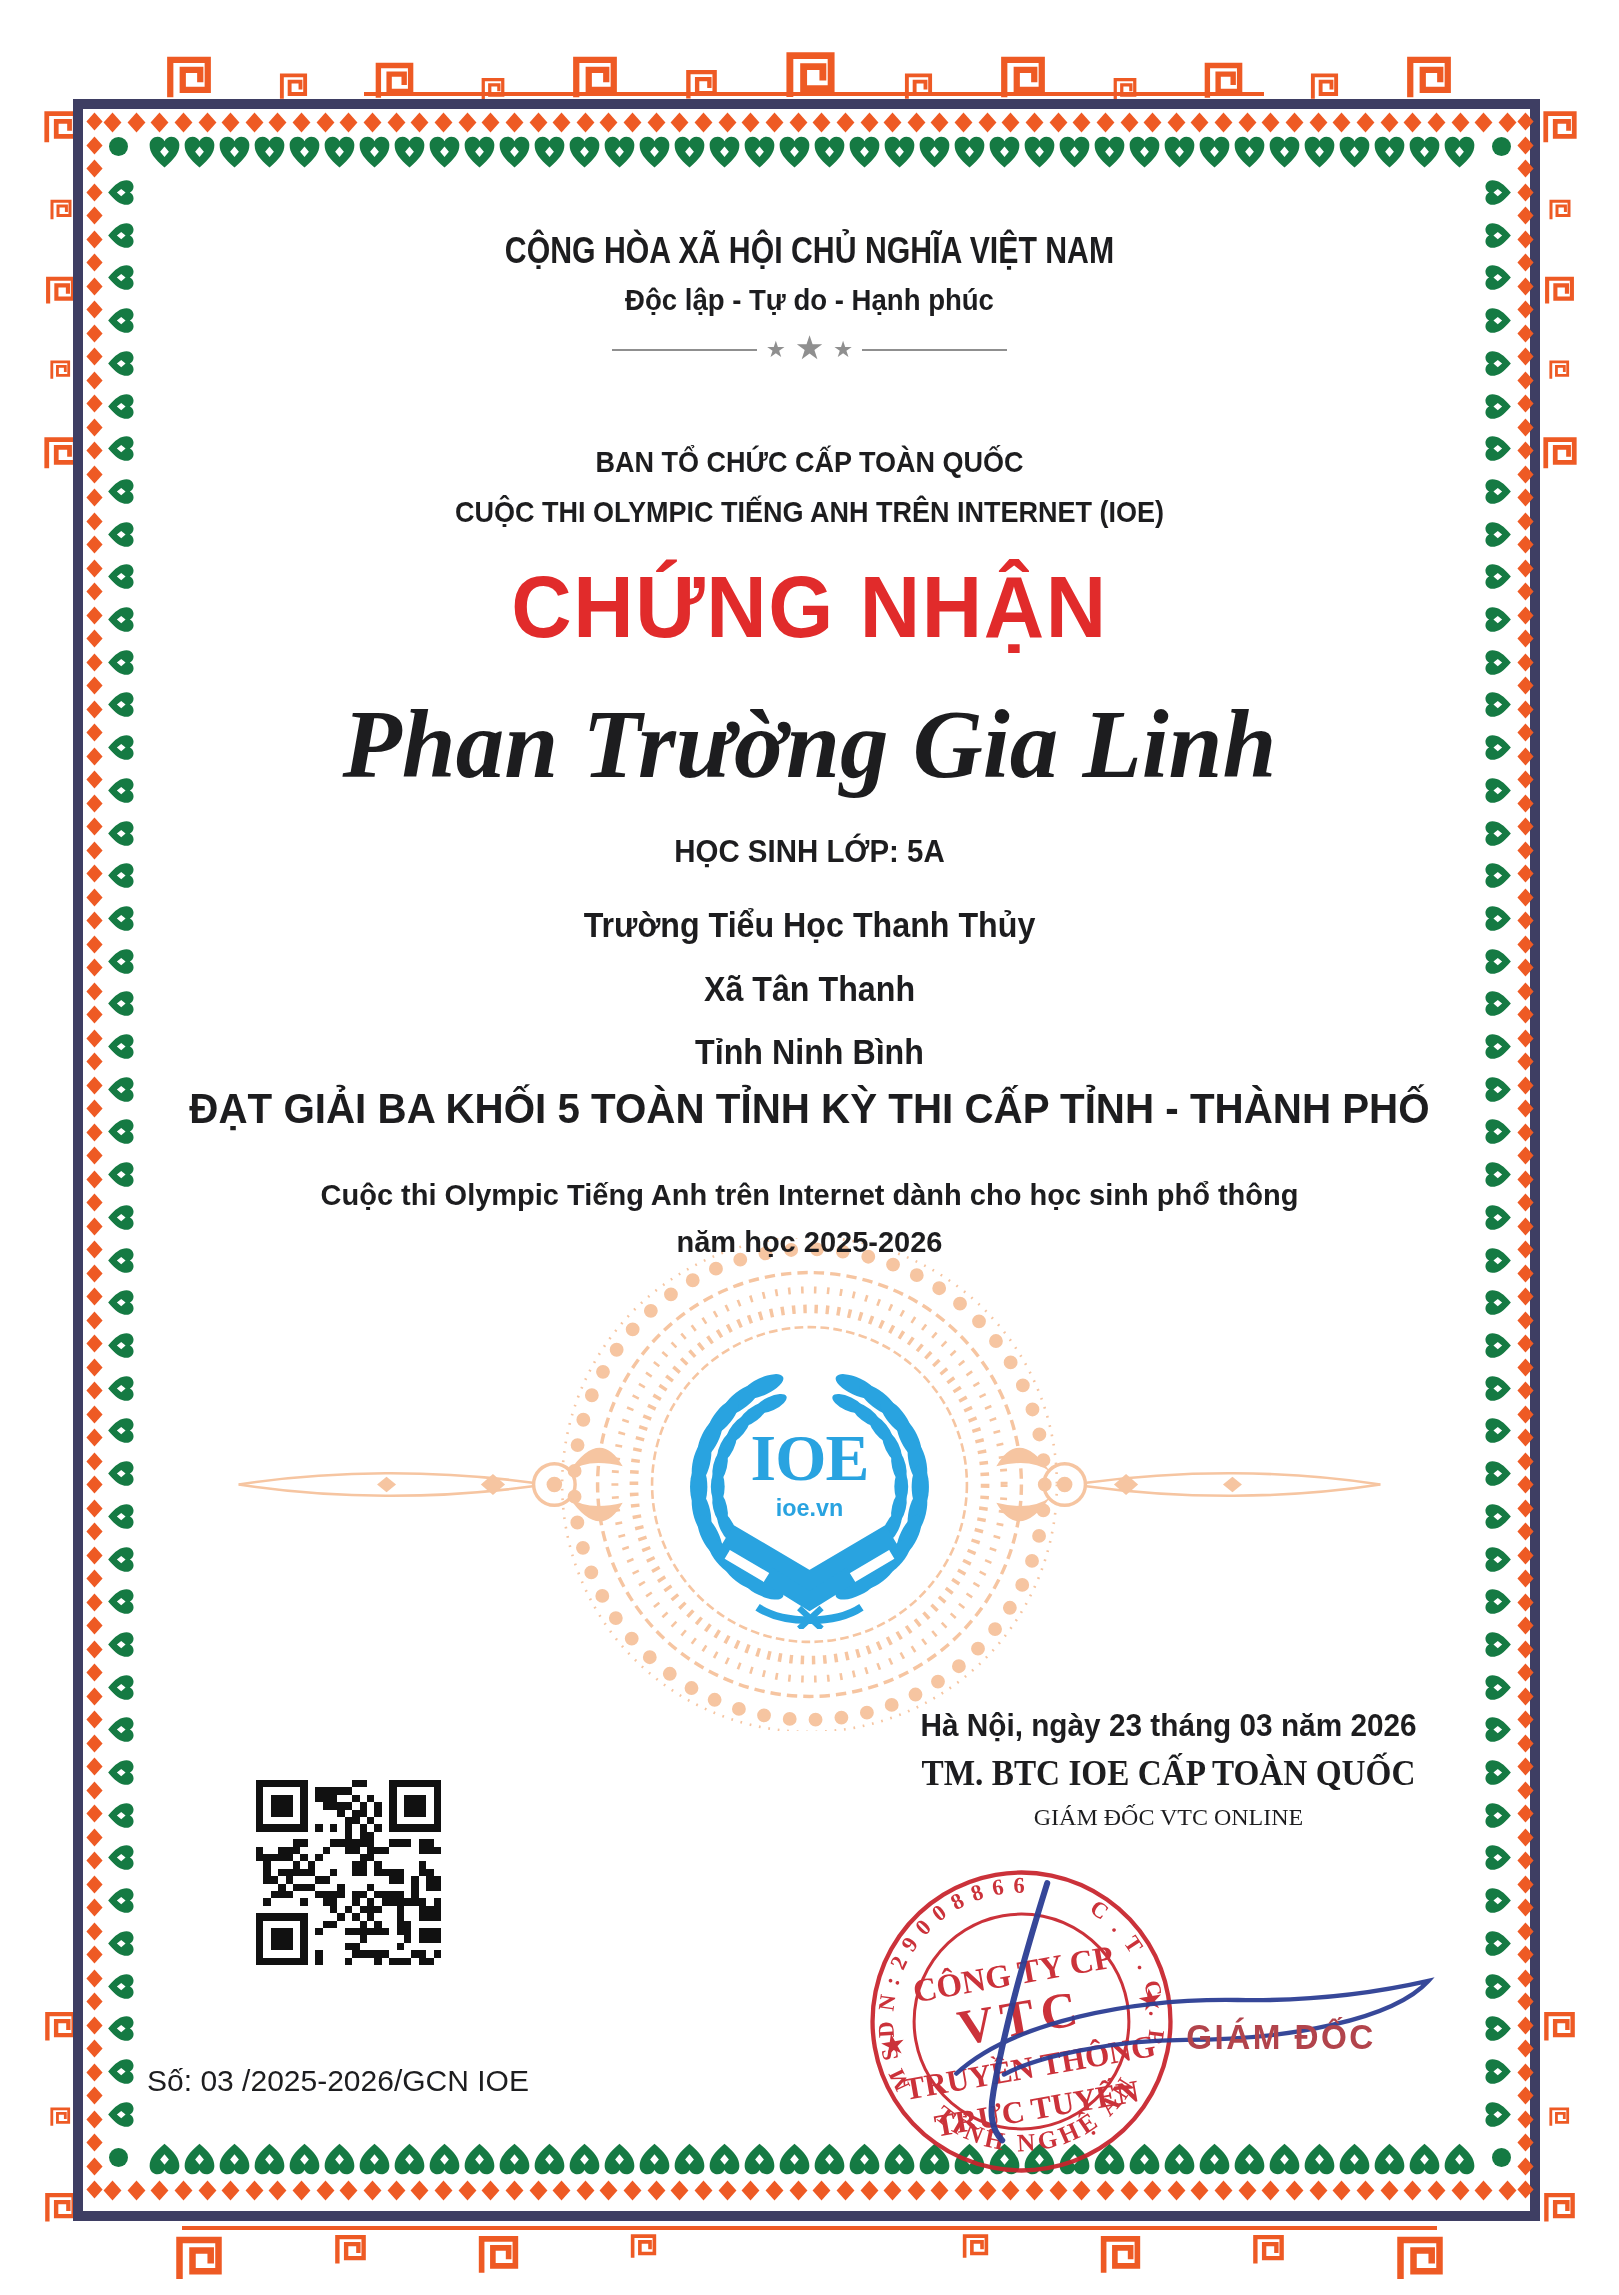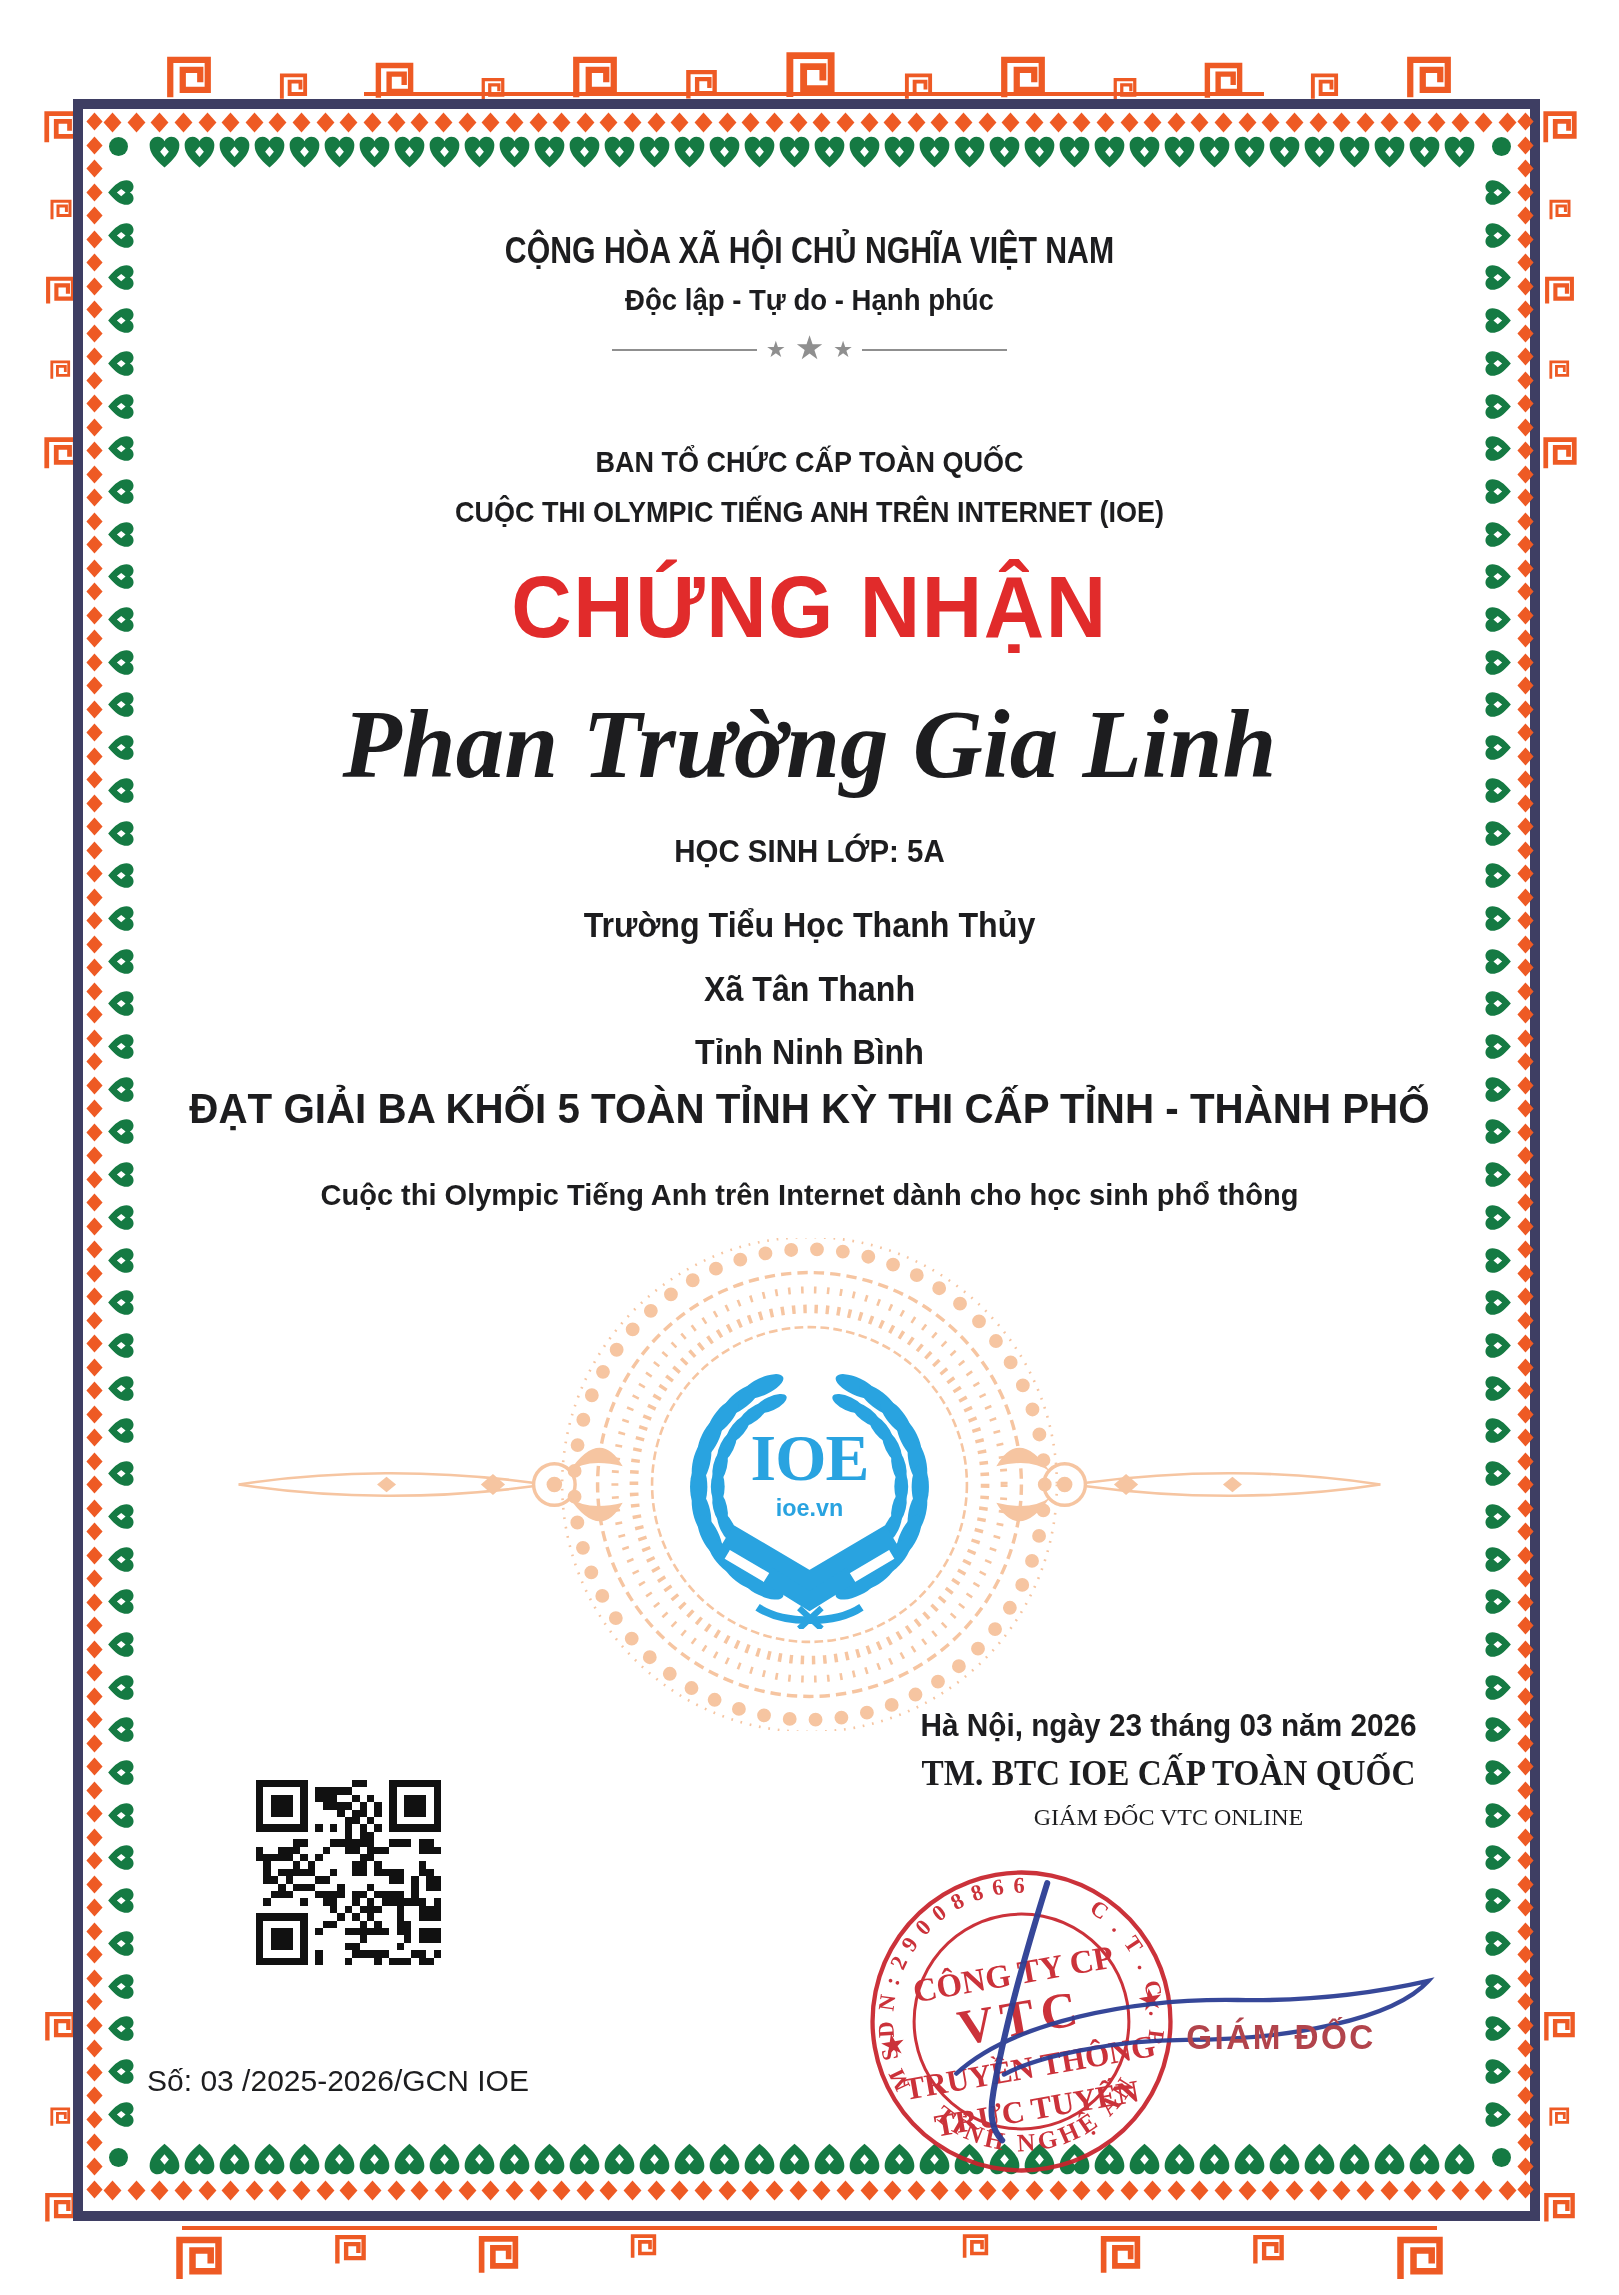--- a/index.html
+++ b/index.html
@@ -1703,20 +1703,21 @@
   <div class="ct t-org2">CUỘC THI OLYMPIC TIẾNG ANH TRÊN INTERNET (IOE)</div>
 
   <div class="ct t-title">CHỨNG NHẬN</div>
   <div class="ct t-name">Phan Trường Gia Linh</div>
   <div class="ct t-class">HỌC SINH LỚP: 5A</div>
   <div class="ct t-school">Trường Tiểu Học Thanh Thủy</div>
   <div class="ct t-commune">Xã Tân Thanh</div>
   <div class="ct t-province">Tỉnh Ninh Bình</div>
   <div class="ct t-award">ĐẠT GIẢI BA KHỐI 5 TOÀN TỈNH KỲ THI CẤP TỈNH - THÀNH PHỐ</div>
   <div class="ct t-desc1">Cuộc thi Olympic Tiếng Anh trên Internet dành cho học sinh phổ thông</div>
+  <div class="ct t-desc2">năm học 2025-2026</div>
 
   <div class="rt t-date">Hà Nội, ngày 23 tháng 03 năm 2026</div>
   <div class="rt t-tm">TM. BTC IOE CẤP TOÀN QUỐC</div>
   <div class="rt t-role">GIÁM ĐỐC VTC ONLINE</div>
 
   <svg class="abs stamp" style="left:818px;top:1818px;" width="407" height="407" viewBox="0 0 470 470">
     <defs>
       <path id="arcA" d="M101 297 A148 148 0 1 1 369 297" fill="none"></path>
       <path id="arcB" d="M120 331 A150 150 0 0 0 350 331" fill="none"></path>
     </defs>

